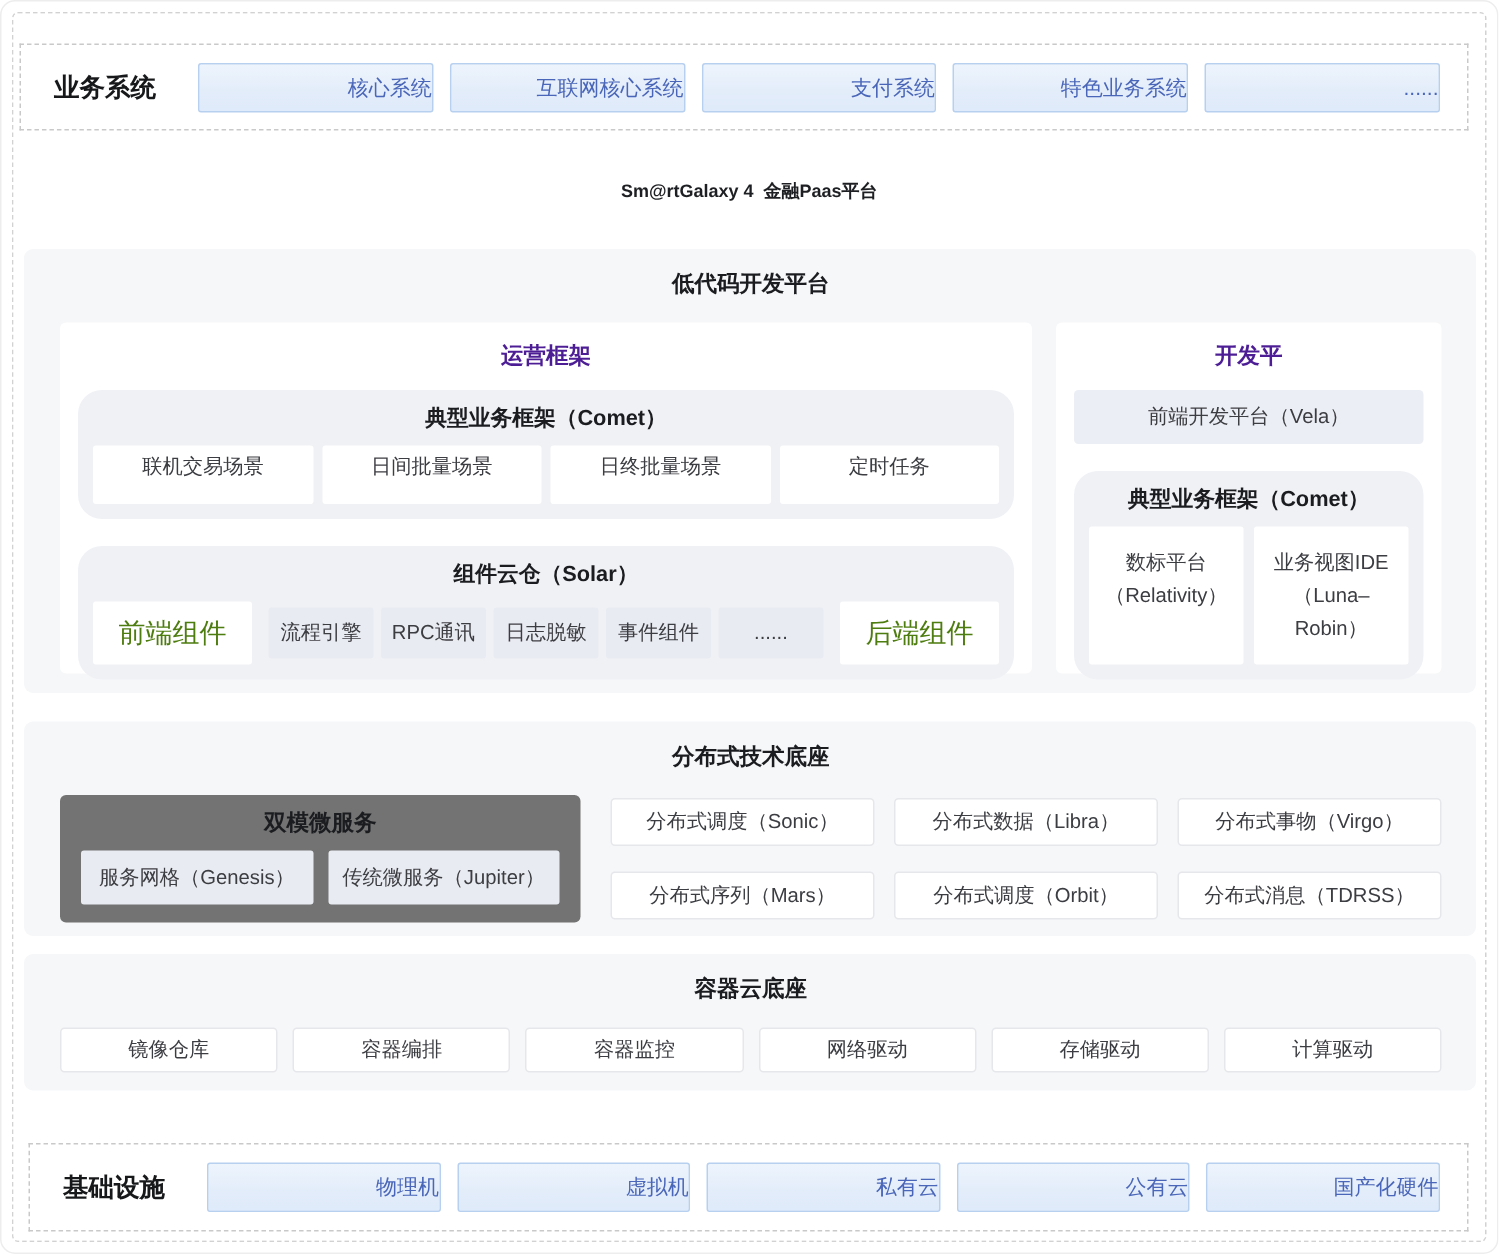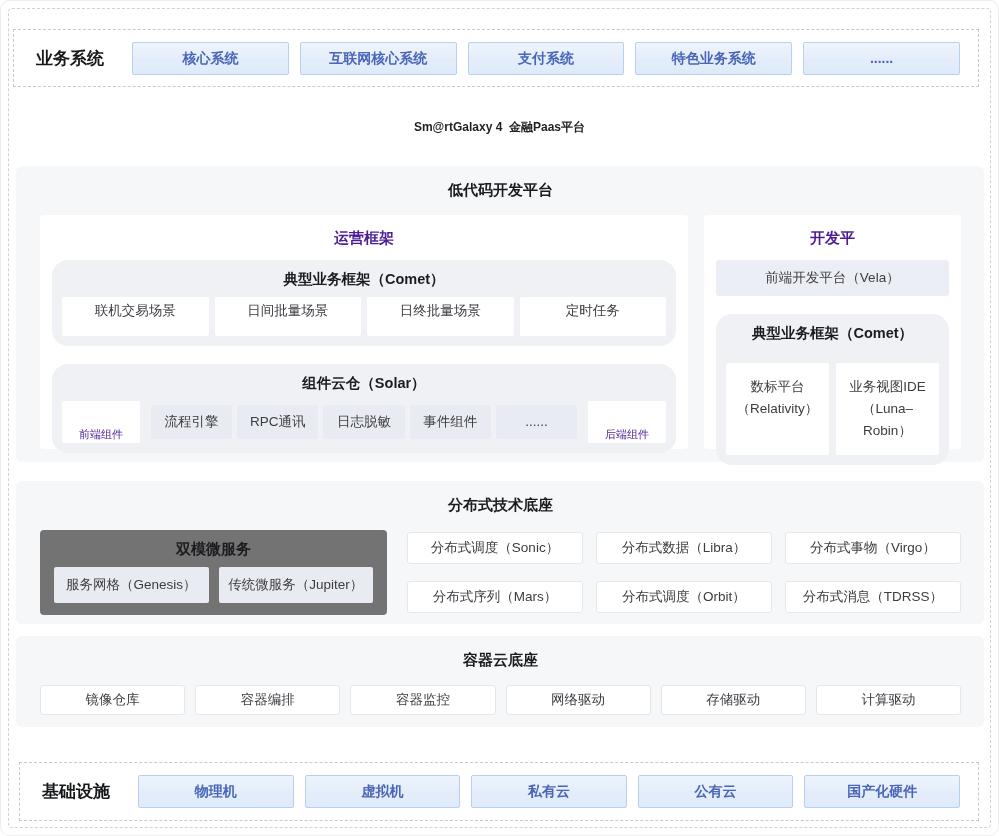--- a/index.html
+++ b/index.html
@@ -34,28 +34,27 @@
   .infra-row { margin: 35px 19px 0 18px; height: 59px; }
   .row-label {
     flex: 0 0 118px;
     padding-left: 22px;
     font-size: 17px; font-weight: bold; color: #17181a;
     white-space: nowrap;
   }
   .row-btns { flex: 1; display: flex; gap: 11px; padding-right: 18px; }
   .blue-btn {
     flex: 1; height: 33px; line-height: 31px;
-    text-align: center;
+    text-align: right;
     font-size: 14px; color: #4a66b8;
     background: linear-gradient(180deg, #eef4fc 0%, #e3edfa 55%, #dfeafa 100%);
     border: 1px solid #b7d0ef;
     border-radius: 2px;
     white-space: nowrap; overflow: hidden;
     cursor: default;
-    font-weight: bold;
   }
 
   
   .main-title {
     margin: 32px 0 26px;
     height: 21px;
     text-align: center;
     font-size: 12px; font-weight: bold; color: #1e1f22;
     white-space: pre;
   }
@@ -107,22 +106,22 @@
     flex: 1; height: 39px; line-height: 28px;
     background: #ffffff; border-radius: 2px;
     text-align: center; font-size: 13.5px; color: #3c3d42;
     white-space: nowrap; overflow: hidden;
   }
   .solar { margin-top: 18px; }
   .solar-row { display: flex; align-items: center; gap: 11px; height: 42px; }
   .white-tall {
     background: #ffffff; border-radius: 2px;
     height: 42px; line-height: 42px;
-    padding: 12px 17px;
-    font-size: 11px; color: #4c1d95; white-space: nowrap;
+    padding: 0 17px;
+    font-size: 18px; color: #4d7c0f; white-space: nowrap;
   }
   .chips { flex: 1; display: flex; gap: 5px; }
   .chip {
     flex: 1; height: 34px; line-height: 34px;
     background: #e9ebf2; border-radius: 2px;
     text-align: center; font-size: 13.5px; color: #3c3d42;
     white-space: nowrap; overflow: hidden;
   }
   .vela-chip {
     height: 36px; line-height: 36px;
@@ -131,21 +130,20 @@
     margin-bottom: 18px; white-space: nowrap;
   }
   .dev-comet { flex: 1; }
   .dev-comet-items { display: flex; gap: 7px; }
   .white-item2 {
     flex: 1;
     background: #ffffff; border-radius: 2px;
     text-align: center; font-size: 13.5px; color: #3c3d42;
     padding: 13px 2px;
     line-height: 22px;
-    margin-top: 12px;
   }
 
   
   .dist-body { display: flex; gap: 20px; height: 85px; }
   .dual-box {
     flex: 0 0 347px;
     background: #737373; border-radius: 4px;
     padding: 8px 14px 0;
   }
   .dual-title {

